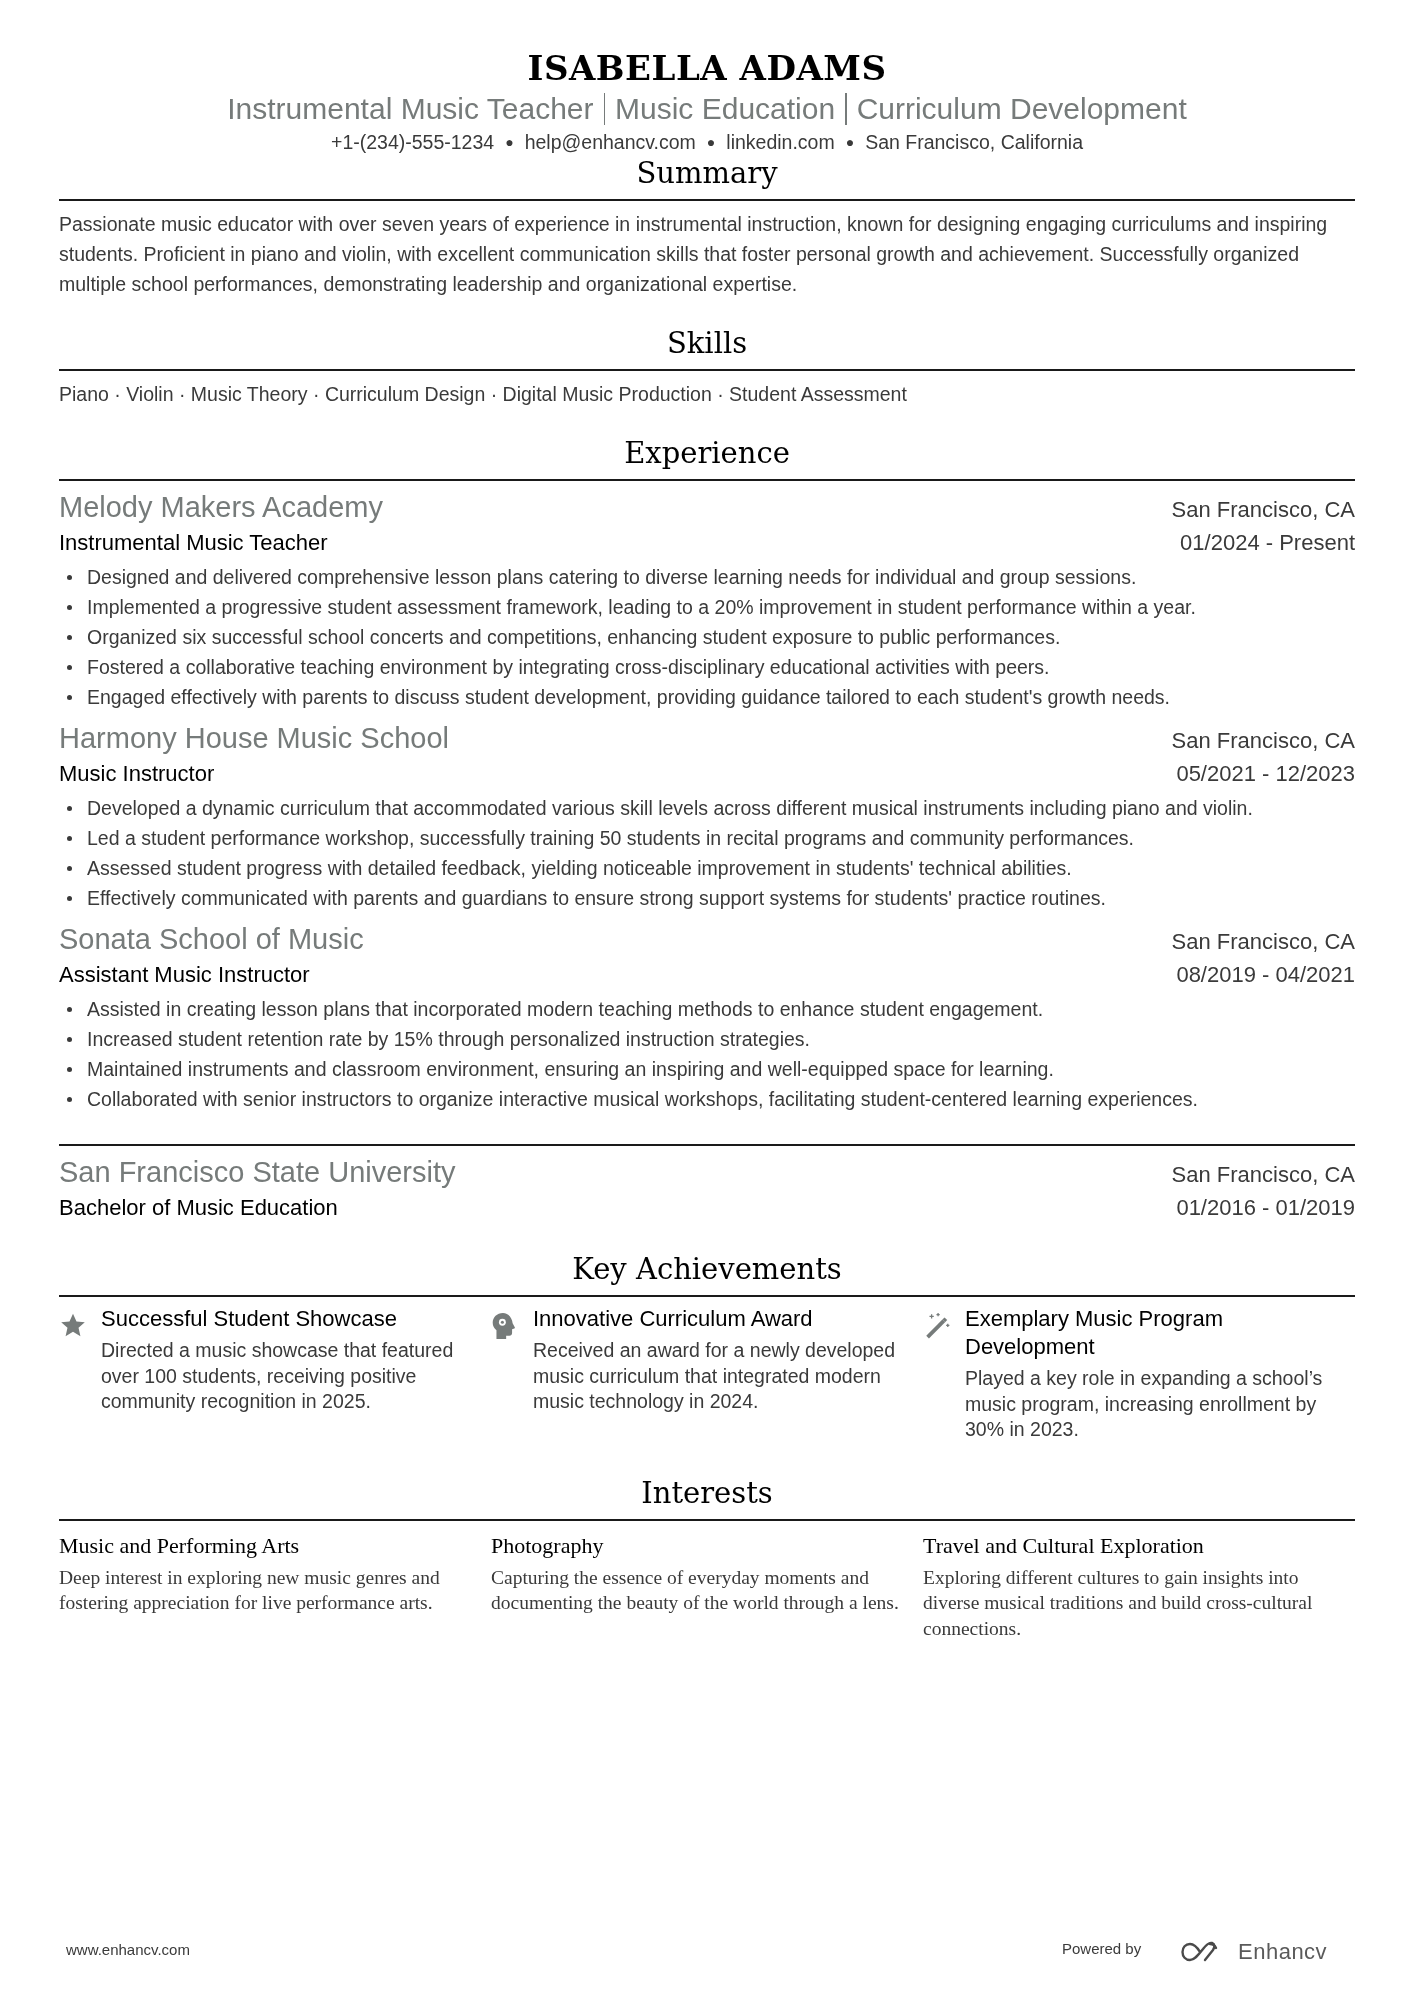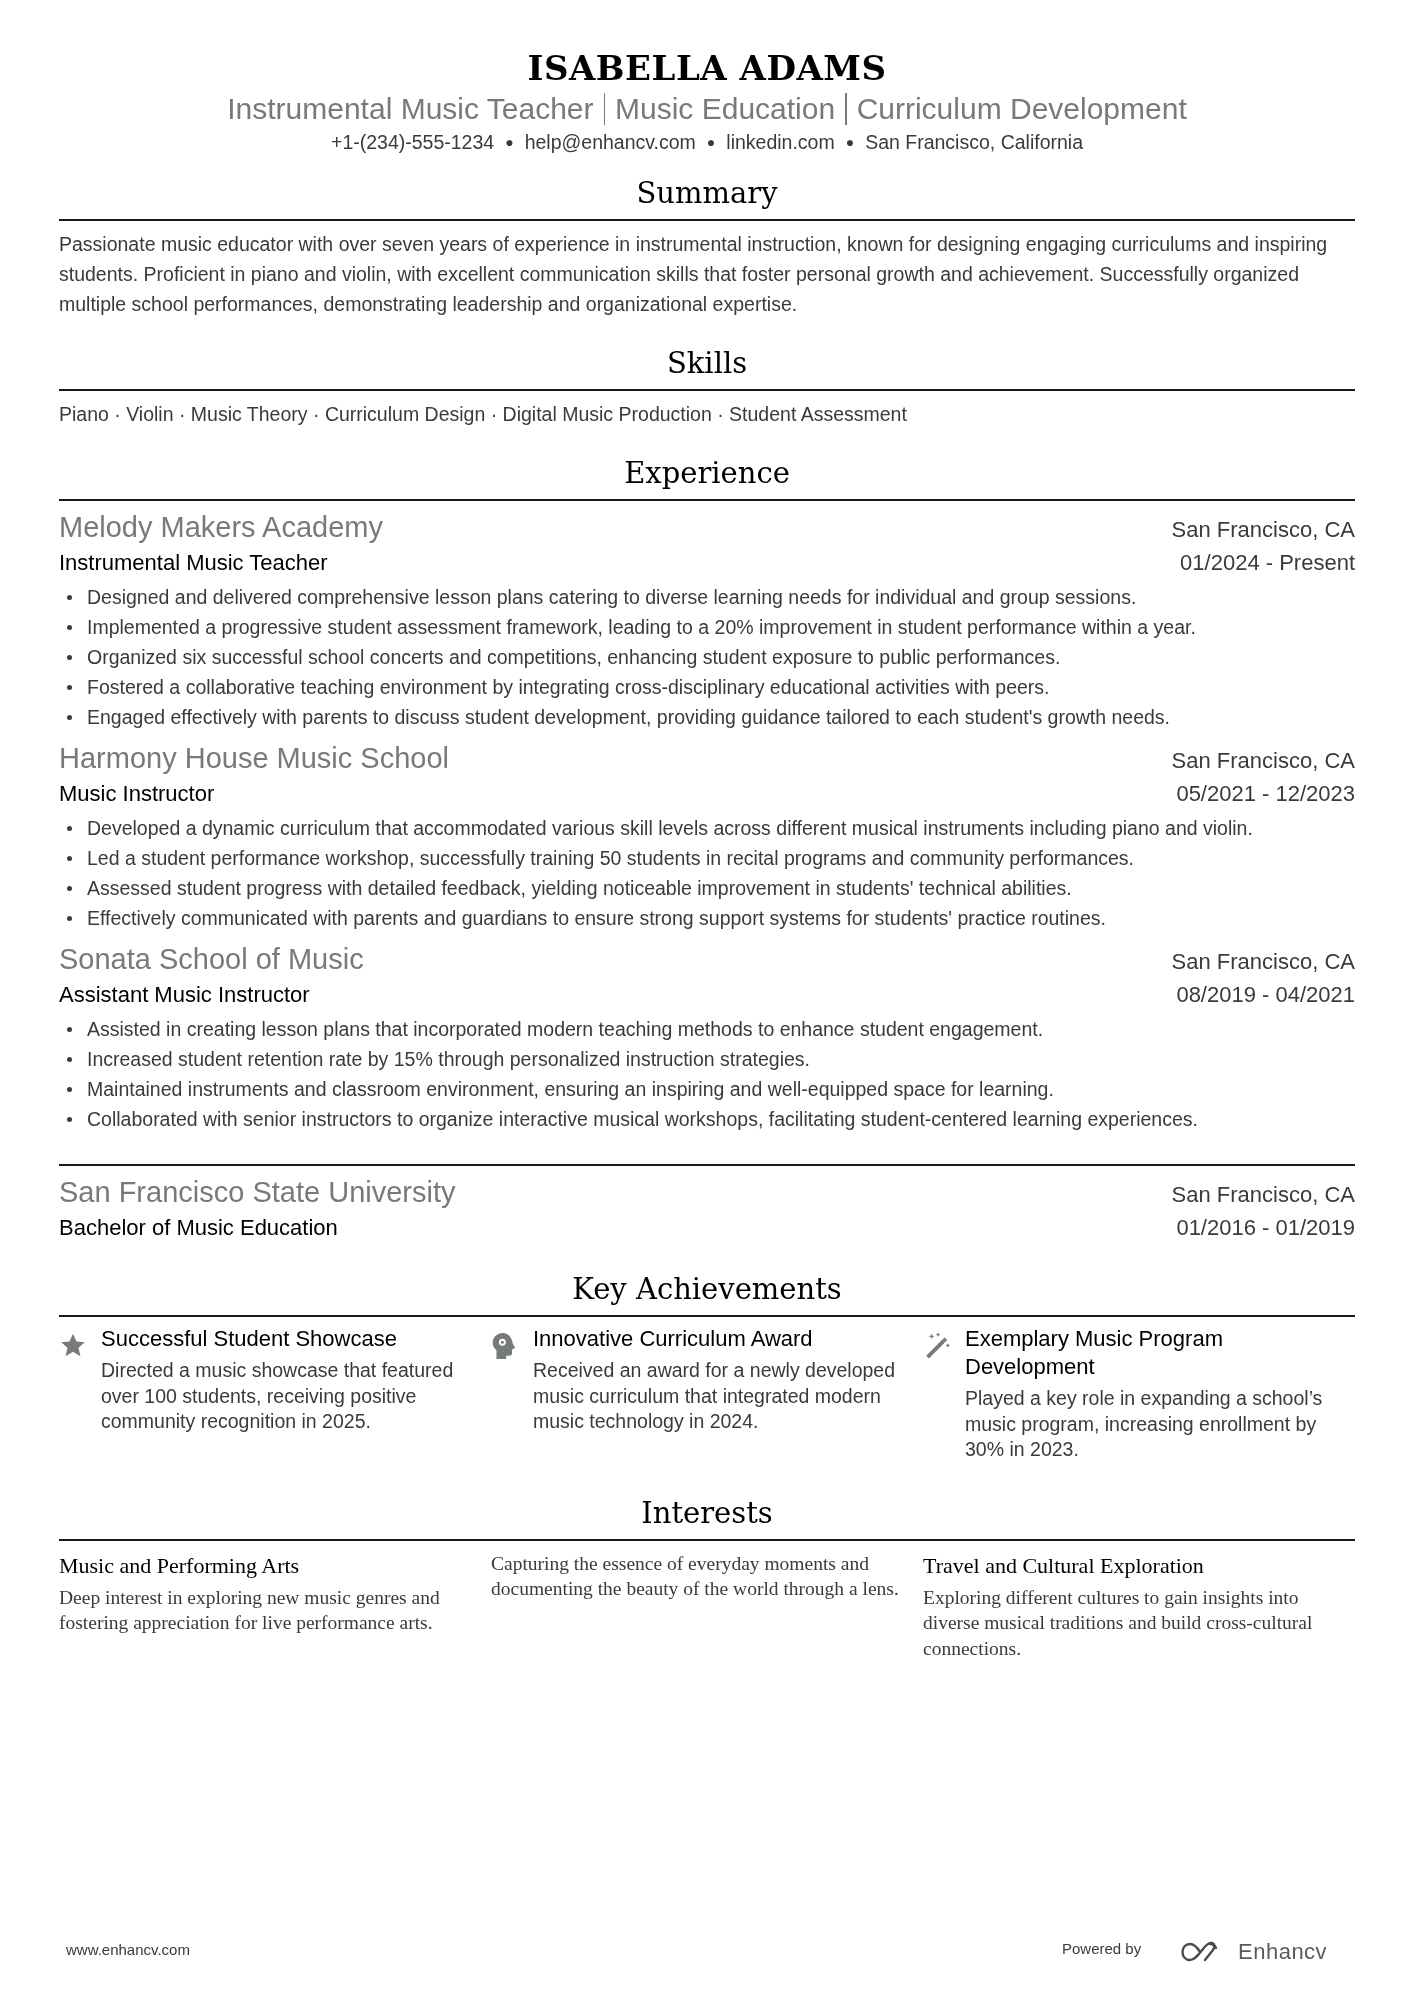--- a/index.html
+++ b/index.html
@@ -10,21 +10,21 @@
   .header { text-align: center; padding-top: 48px; }
   .name { font-family: "DejaVu Serif", "Liberation Serif", serif; font-weight: bold; font-size: 34px; color: #000; letter-spacing: 0.5px; line-height: 40px; }
   .title-line { font-size: 30px; color: #767b7a; line-height: 38px; margin-top: 2px; }
   .title-line .sep { display: inline-block; width: 1.5px; height: 32px; background: #767b7a; vertical-align: -6px; margin: 0 10px; }
   .contacts { font-size: 19.5px; color: #3a3a3a; line-height: 26px; margin-top: 1px; }
   .contacts .dot { margin: 0 11px; font-size: 14px; vertical-align: 2px; }
 
   .section-title { font-family: "DejaVu Serif", "Liberation Serif", serif; font-size: 29px; color: #000; text-align: center; line-height: 36px; }
   .rule { height: 2px; background: #1a1a1a; margin-top: 8px; }
 
-  .summary-sec { margin-top: 20px; }
+  .summary-sec { }
   .summary-text { font-size: 19.5px; line-height: 30px; margin-top: 8px; color: #3a3a3a; }
 
   .skills-sec { margin-top: 26px; }
   .skills-text { font-size: 19.5px; line-height: 30px; margin-top: 8px; }
 
   .exp-sec { margin-top: 26px; }
   .entry { margin-top: 8px; }
   .entry-row { display: flex; justify-content: space-between; align-items: baseline; }
   .company { font-size: 29px; color: #767b7a; line-height: 36px; }
   .location { font-size: 22px; color: #3a3a3a; line-height: 32px; }
@@ -210,20 +210,21 @@
 
   <div class="int-sec">
     <div class="section-title">Interests</div>
     <div class="rule"></div>
     <div class="int-grid">
       <div class="int-item">
         <div class="int-title">Music and Performing Arts</div>
         <div class="int-desc">Deep interest in exploring new music genres and fostering appreciation for live performance arts.</div>
       </div>
       <div class="int-item">
+        <div class="int-title">Photography</div>
         <div class="int-desc">Capturing the essence of everyday moments and documenting the beauty of the world through a lens.</div>
       </div>
       <div class="int-item">
         <div class="int-title">Travel and Cultural Exploration</div>
         <div class="int-desc">Exploring different cultures to gain insights into diverse musical traditions and build cross-cultural connections.</div>
       </div>
     </div>
   </div>
 
 </div>

